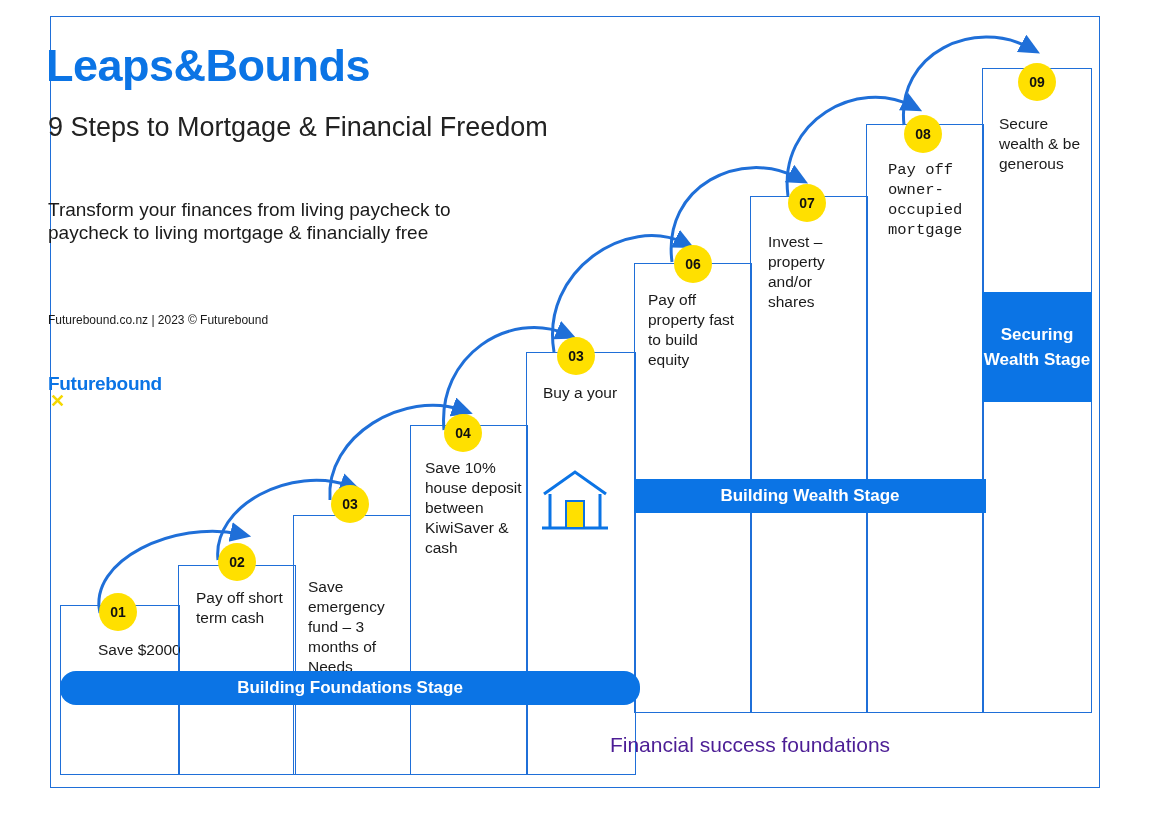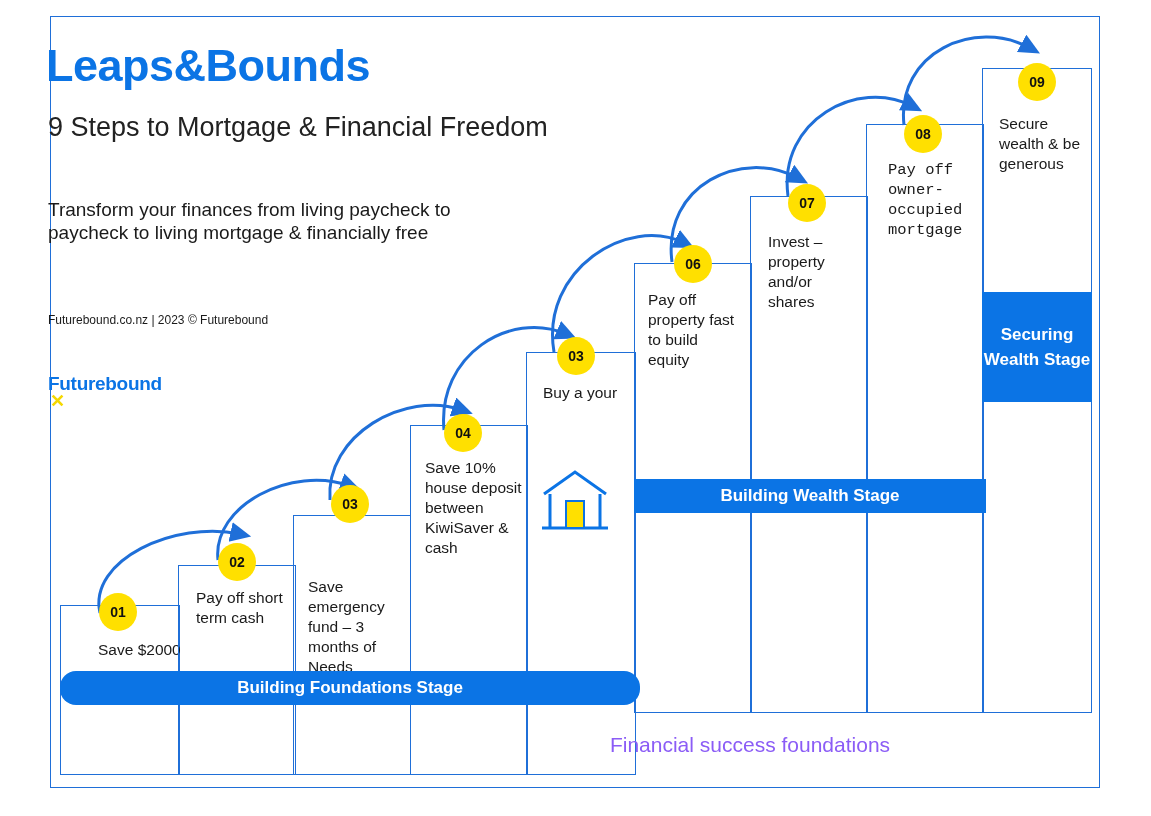--- a/index.html
+++ b/index.html
@@ -125,21 +125,21 @@
   .stage-bar.vertical {
     line-height: 25px;
   }
   .foundations-label {
     position: absolute;
     left: 410px;
     top: 733px;
     width: 680px;
     text-align: center;
     font-size: 21px;
-    color: #8b5cf6;
+    color: #4c1d95;
   }
 
   
   .arrows {
     position: absolute;
     left: 0;
     top: 0;
     width: 1151px;
     height: 816px;
     pointer-events: none;

